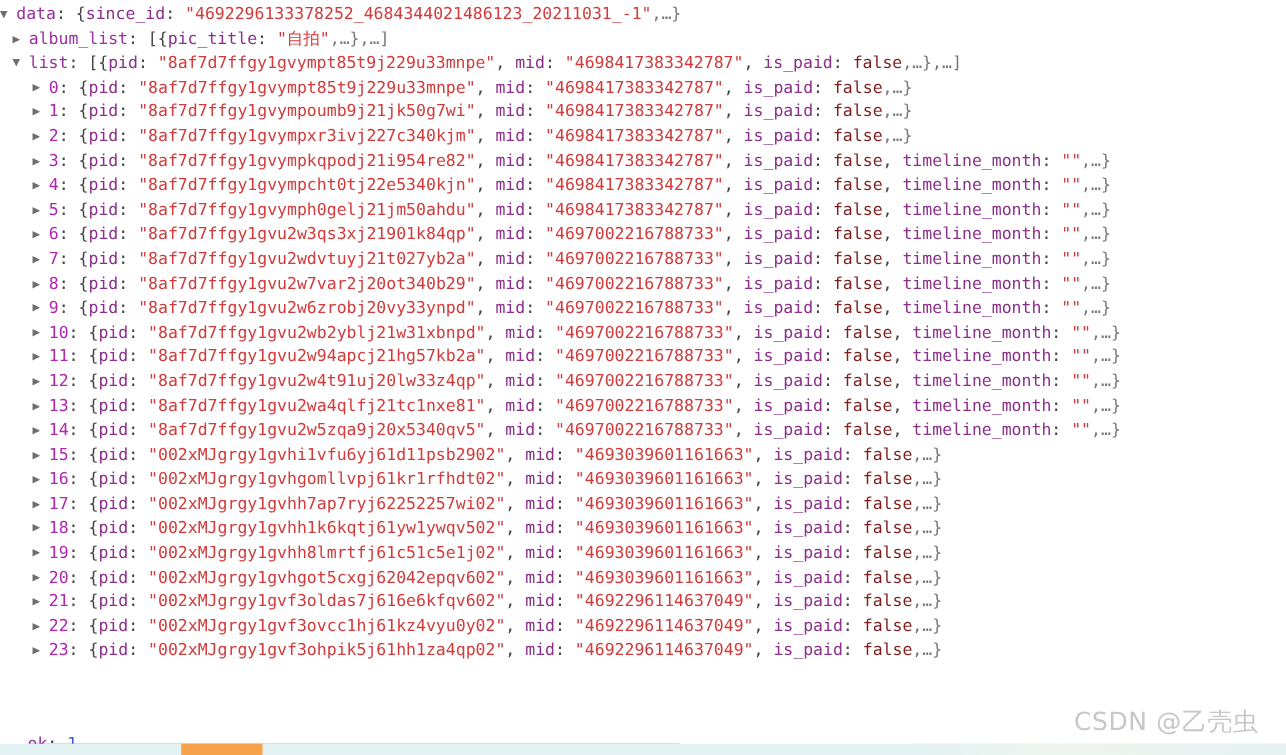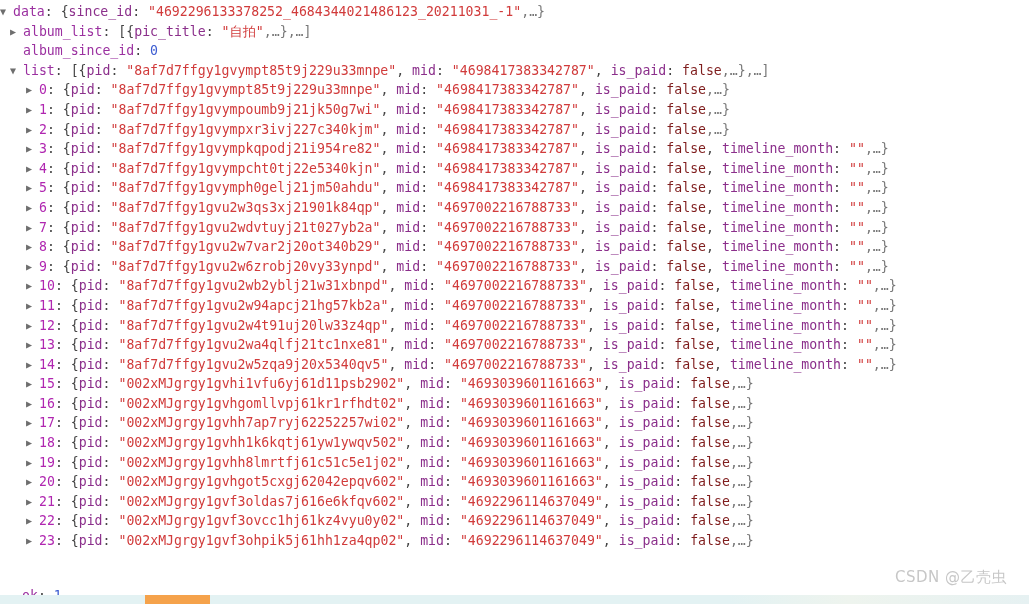--- a/index.html
+++ b/index.html
@@ -110,42 +110,39 @@
     width: 300px;
     height: 9px;
     background: linear-gradient(to right, #e3f2f3, #eef4ee 40%, #e6f1f2);
   }
 
   #watermark {
     position: absolute;
     right: 22px;
     top: 568px;
     font-family: "DejaVu Sans", "Liberation Sans", sans-serif;
-    font-size: 15px;
+    font-size: 20px;
     color: #c7c7c7;
     letter-spacing: 0.5px;
     white-space: nowrap;
   }
 </style>
 </head>
 <body>
 
 <div id="viewer">
 
   <div class="row">
     <span class="tw">▼</span><span class="k">data</span><span class="p">: </span><span class="p">{</span><span class="kd">since_id</span><span class="p">: </span><span class="s">"4692296133378252_4684344021486123_20211031_-1"</span><span class="el">,…}</span>
   </div>
 
   <div class="row ind1">
     <span class="tw">▶</span><span class="k">album_list</span><span class="p">: </span><span class="p">[{</span><span class="kd">pic_title</span><span class="p">: </span><span class="s">"自拍"</span><span class="el">,…},…]</span>
   </div>
 
-  <div class="row ind1">
-    <span class="tw blank">&nbsp;</span><span class="k">album_since_id</span><span class="p">: </span><span class="n">0</span>
-  </div>
 
   <div class="row ind1">
     <span class="tw">▼</span><span class="k">list</span><span class="p">: </span><span class="p">[{</span><span class="kd">pid</span><span class="p">: </span><span class="s">"8af7d7ffgy1gvympt85t9j229u33mnpe"</span><span class="p">, </span><span class="kd">mid</span><span class="p">: </span><span class="s">"4698417383342787"</span><span class="p">, </span><span class="kd">is_paid</span><span class="p">: </span><span class="b">false</span><span class="el">,…},…]</span>
   </div>
 
   <div id="list-items">
       <div class="row ind2b"><span class="tw">▶</span><span class="idx">0</span><span class="p">: </span><span class="p">{</span><span class="kd">pid</span><span class="p">: </span><span class="s">"8af7d7ffgy1gvympt85t9j229u33mnpe"</span><span class="p">, </span><span class="kd">mid</span><span class="p">: </span><span class="s">"4698417383342787"</span><span class="p">, </span><span class="kd">is_paid</span><span class="p">: </span><span class="b">false</span><span class="el">,…}</span></div>
       <div class="row ind2b"><span class="tw">▶</span><span class="idx">1</span><span class="p">: </span><span class="p">{</span><span class="kd">pid</span><span class="p">: </span><span class="s">"8af7d7ffgy1gvympoumb9j21jk50g7wi"</span><span class="p">, </span><span class="kd">mid</span><span class="p">: </span><span class="s">"4698417383342787"</span><span class="p">, </span><span class="kd">is_paid</span><span class="p">: </span><span class="b">false</span><span class="el">,…}</span></div>
       <div class="row ind2b"><span class="tw">▶</span><span class="idx">2</span><span class="p">: </span><span class="p">{</span><span class="kd">pid</span><span class="p">: </span><span class="s">"8af7d7ffgy1gvympxr3ivj227c340kjm"</span><span class="p">, </span><span class="kd">mid</span><span class="p">: </span><span class="s">"4698417383342787"</span><span class="p">, </span><span class="kd">is_paid</span><span class="p">: </span><span class="b">false</span><span class="el">,…}</span></div>
       <div class="row ind2b"><span class="tw">▶</span><span class="idx">3</span><span class="p">: </span><span class="p">{</span><span class="kd">pid</span><span class="p">: </span><span class="s">"8af7d7ffgy1gvympkqpodj21i954re82"</span><span class="p">, </span><span class="kd">mid</span><span class="p">: </span><span class="s">"4698417383342787"</span><span class="p">, </span><span class="kd">is_paid</span><span class="p">: </span><span class="b">false</span><span class="p">, </span><span class="kd">timeline_month</span><span class="p">: </span><span class="s">""</span><span class="el">,…}</span></div>

